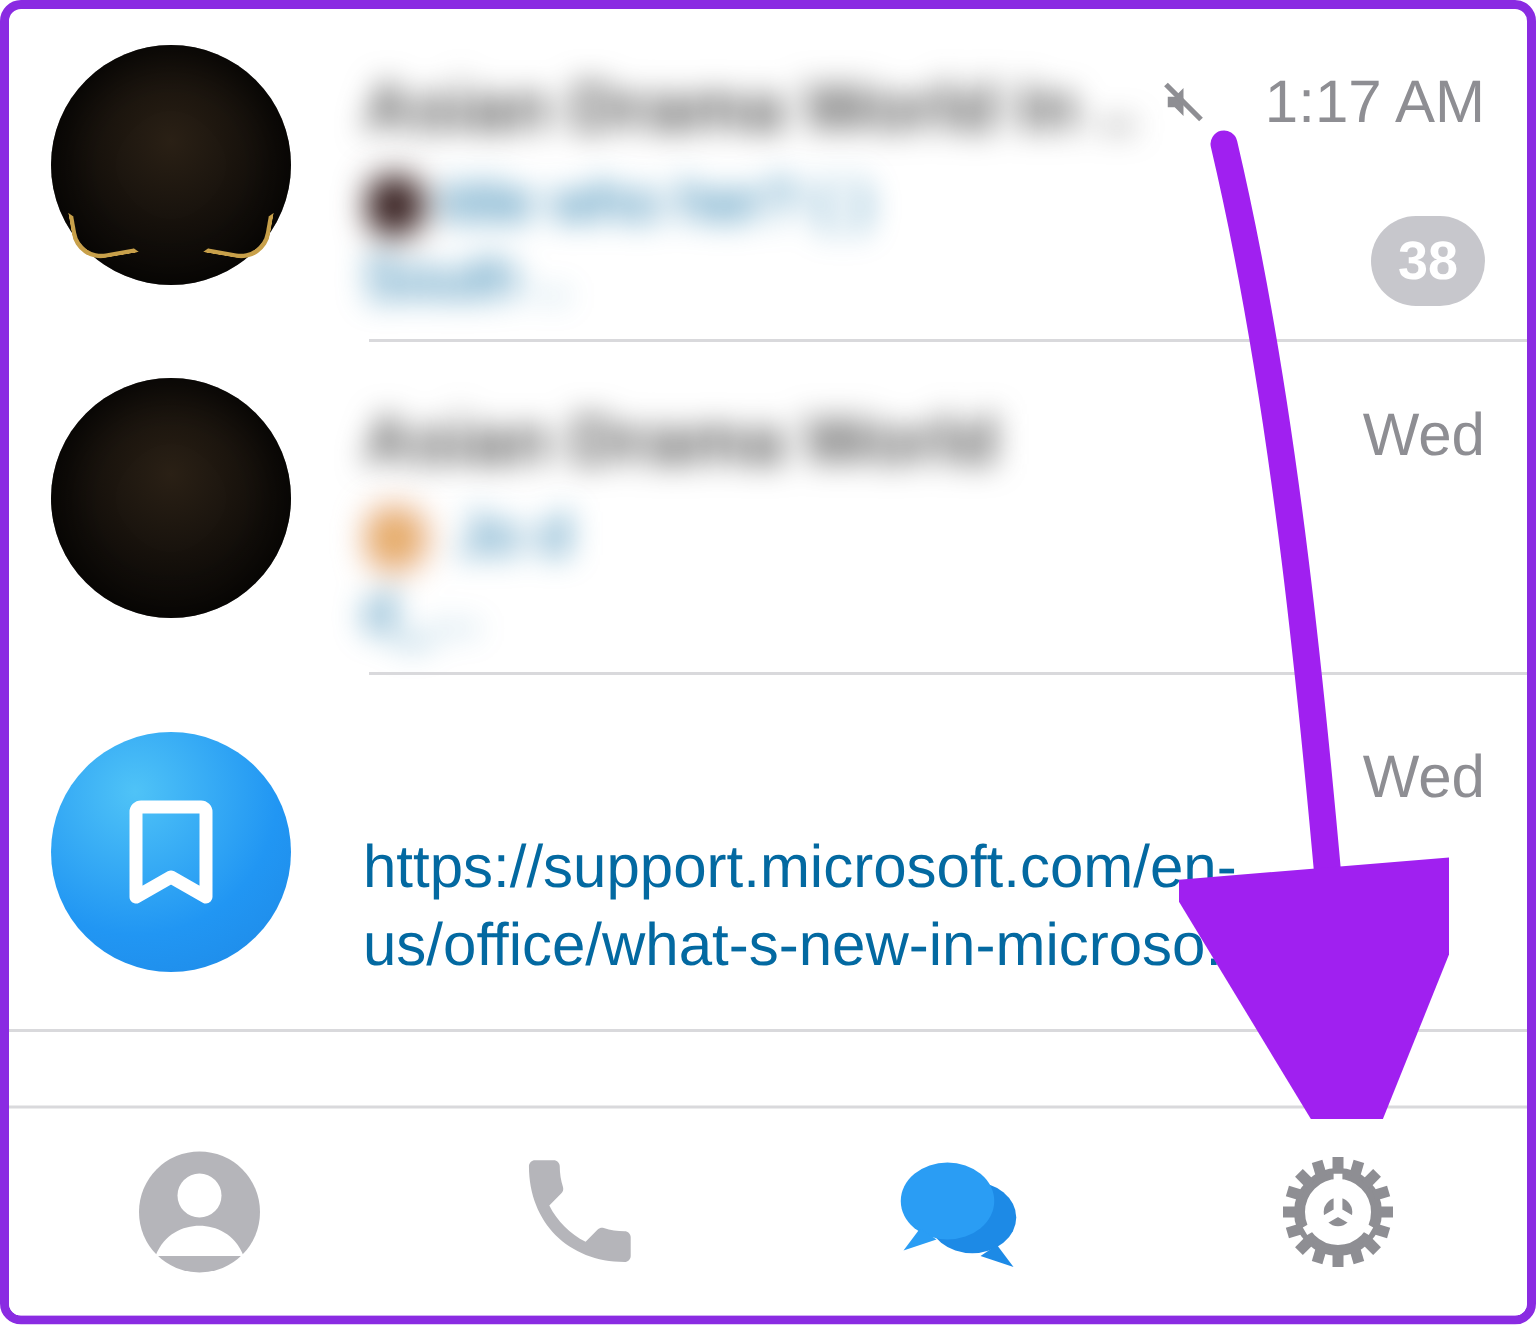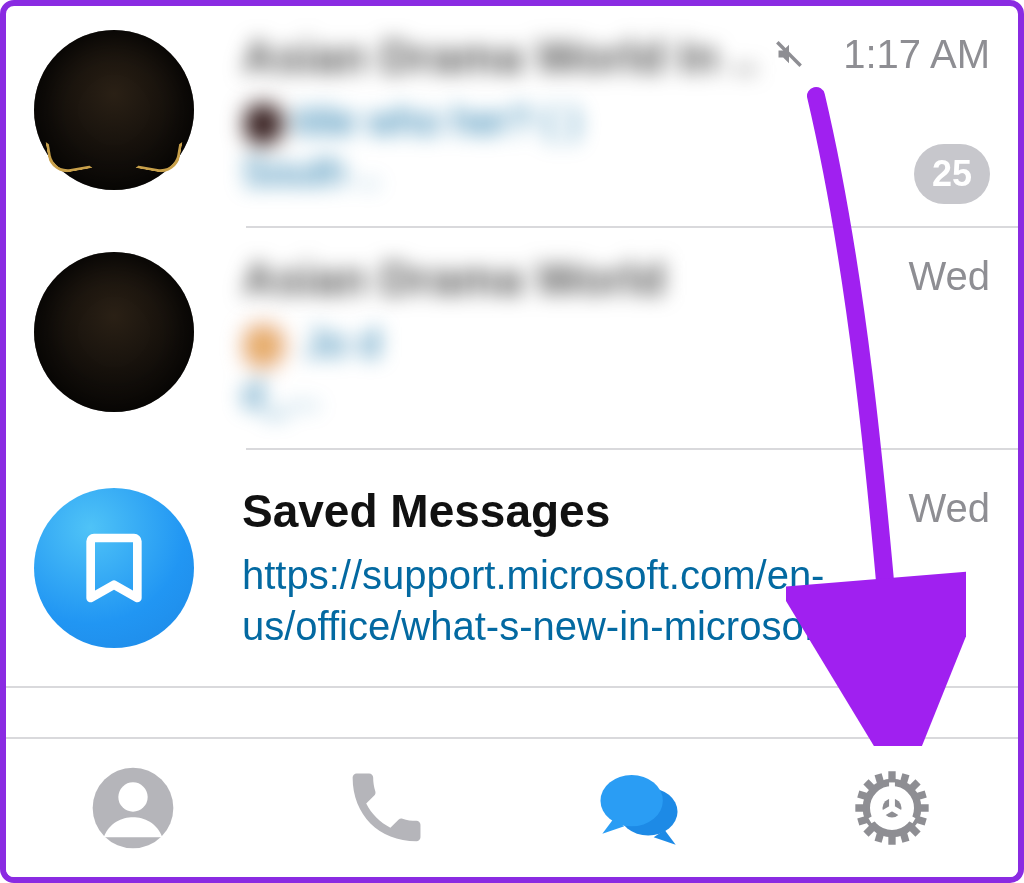--- a/index.html
+++ b/index.html
@@ -39,21 +39,21 @@
     border-radius: 0 0 0 20px;
   }
   .avatar.dark::before { left:14px; bottom:18px; transform: rotate(-10deg); }
   .avatar.dark::after  { right:14px; bottom:18px; transform: scaleX(-1) rotate(-10deg); }
   .avatar.dark.plain::before, .avatar.dark.plain::after { display:none; }
   .avatar.saved {
     background: radial-gradient(circle at 35% 25%, #4fc3f7 0%, #2196f3 60%, #1e88e5 100%);
     display:flex; align-items:center; justify-content:center;
   }
   .chat-body { flex:1; min-width:0; }
-  .chat-top { display:flex; align-items:flex-start; gap:18px; }
+  .chat-top { display:flex; align-items:flex-start; gap:18px;margin-top:14px; }
   .title {
     font-size: 46px; font-weight: 600; color:#111;
     white-space: nowrap; overflow:hidden; text-overflow: ellipsis;
     max-width: 520px;
   }
   .title.blur { filter: blur(10px); color:#555; }
   .mute-icon { width:28px; height:28px; flex-shrink:0; margin-top:10px; }
   .time { margin-left:auto; font-size: 40px; color:#8e8e93; white-space:nowrap; padding-top:2px; }
   .preview {
     font-size: 40px; color:#0369a1; margin-top: 12px;
@@ -107,21 +107,21 @@
             <path fill="#8e8e93" d="M3 9v6h4l5 5V4L7 9H3z"></path>
             <line x1="2" y1="2" x2="22" y2="22" stroke="#8e8e93" stroke-width="3"></line>
           </svg>
           <div class="time">1:17 AM</div>
         </div>
         <div class="preview blur">
           <span class="mini-avatar"></span><span>title  who  her?  (        )</span><br>
           <span>            South                     ..</span>
         </div>
       </div>
-      <div class="badge pos1">25</div>
+      <div class="badge pos1">38</div>
       <div class="sep"></div>
     </div>
 
     <div class="chat-item" style="height:222px;">
       <div class="avatar dark plain"></div>
       <div class="chat-body">
         <div class="chat-top">
           <div class="title blur">Asian Drama   World</div>
           <div class="time">Wed</div>
         </div>
@@ -134,21 +134,20 @@
     </div>
 
     <div class="chat-item" style="height:236px; align-items:center;">
       <div class="avatar saved">
         <svg width="80" height="86" viewBox="0 0 24 24">
           <path fill="none" stroke="#fff" stroke-width="2.6" stroke-linejoin="round" d="M6 3h12a1 1 0 0 1 1 1v17l-7-4-7 4V4a1 1 0 0 1 1-1z"></path>
         </svg>
       </div>
       <div class="chat-body">
         <div class="chat-top">
-          <div class="title">Saved Messages</div>
           <div class="time">Wed</div>
         </div>
         <div class="preview" style="max-width:720px;">https://support.microsoft.com/en-us/office/what-s-new-in-microso...</div>
       </div>
     </div>
 
     <div class="full-sep"></div>
   </div>
 
   <div class="tabbar">

